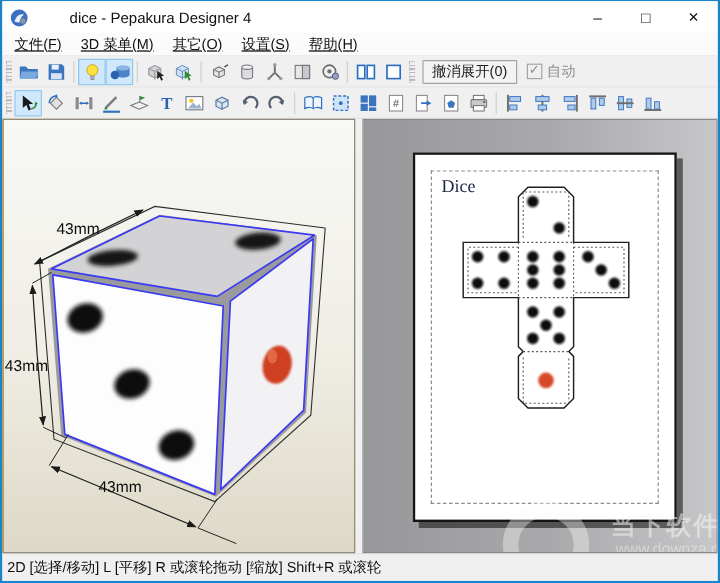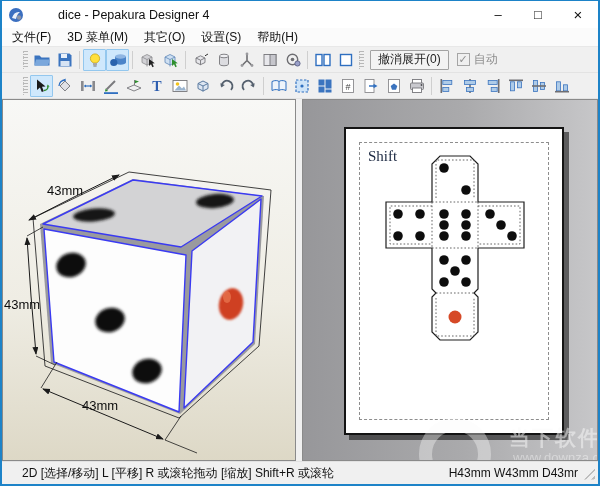--- a/index.html
+++ b/index.html
@@ -9,25 +9,25 @@
 
   
   .titlebar{height:27px;background:#ffffff;display:flex;align-items:center;gap:28px;}
   .app-icon{margin:0 6px 0 6px;display:flex;}
   .title-text{font-size:12.5px;color:#111;flex:1 1 auto;white-space:nowrap;}
   .winbtns{display:flex;height:27px;}
   .winbtn{width:40px;height:27px;display:flex;align-items:center;justify-content:center;font-size:13px;color:#111;cursor:default;}
   .winbtn.close{font-size:15px;}
 
   
-  .menubar{height:19px;background:#fbfbfb;display:flex;align-items:center;border-bottom:1px solid #e8e8e8;padding-left:2px;}
+  .menubar{height:19px;background:#fbfbfb;display:flex;align-items:center;border-bottom:1px solid #e8e8e8;padding-left:2px;text-decoration:underline;}
   .menu-item{font-size:12px;color:#111;padding:0 8px;height:19px;line-height:18px;white-space:nowrap;}
 
   
-  .toolbar{height:26px;background:#f0f0f0;display:flex;align-items:center;padding-left:19px;border-bottom:1px solid #e3e3e3;}
+  .toolbar{height:26px;background:#f0f0f0;display:flex;align-items:center;padding-left:1px;border-bottom:1px solid #e3e3e3;}
   .grip{width:5px;height:18px;margin:0 2px;background:repeating-linear-gradient(180deg,#b8b8b8 0 1px,transparent 1px 3px);border-left:1px dotted #bbb;}
   .tsep{width:1px;height:18px;background:#cfcfcf;margin:0 3px;}
   .tbtn{width:23px;height:22px;display:flex;align-items:center;justify-content:center;border:1px solid transparent;border-radius:1px;flex:0 0 auto;}
   .tbtn.on{background:#cfe8fc;border-color:#93c7ee;}
   .tbtn svg{display:block;}
   .unfold-btn{margin-left:4px;height:20px;font-size:12px;font-family:"Liberation Sans",sans-serif;color:#222;background:#f3f3f3;border:1px solid #a3a3a3;padding:0 7px;border-radius:1px;}
   .cbwrap{display:flex;align-items:center;margin-left:8px;color:#8d8d8d;font-size:12px;}
   .cbbox{width:13px;height:13px;border:1px solid #a5a5a5;background:#efefef;display:flex;align-items:center;justify-content:center;font-size:11px;color:#8d8d8d;margin-right:4px;line-height:1;}
 
   
@@ -42,21 +42,21 @@
   .page-label{position:absolute;left:22px;top:19px;font-family:"Liberation Serif",serif;font-size:15px;color:#1a2740;}
   .pattern-svg{position:absolute;left:30px;top:17px;}
 
   
   .wm{position:absolute;pointer-events:none;}
   .wm-ring{left:116px;top:318px;width:72px;height:72px;border-radius:50%;border:13px solid rgba(250,250,250,0.38);}
   .wm-t1{left:206px;top:324px;font-size:21px;font-weight:bold;letter-spacing:2px;color:rgba(250,250,250,0.5);white-space:nowrap;}
   .wm-t2{left:210px;top:350px;font-size:13px;color:rgba(250,250,250,0.42);white-space:nowrap;}
 
   
-  .statusbar{height:23px;background:#f0f0f0;border-top:1px solid #e2e2e2;display:flex;align-items:center;justify-content:space-between;padding:0 3px 0 20px;}
+  .statusbar{height:23px;background:#f0f0f0;border-top:1px solid #e2e2e2;display:flex;align-items:center;justify-content:space-between;padding:0 3px 0 4px;}
   .status-left{font-size:12px;color:#111;white-space:nowrap;}
   .status-right{font-size:12px;color:#111;white-space:nowrap;display:flex;align-items:center;}
   .sizegrip{width:13px;height:13px;margin-left:4px;background:
     linear-gradient(135deg,transparent 0 50%,transparent 50%),
     repeating-linear-gradient(135deg,#bdbdbd 0 2px,transparent 2px 5px);
     clip-path:polygon(100% 0,100% 100%,0 100%);}
 </style>
 </head>
 <body>
 
@@ -501,21 +501,21 @@
           <text x="79" y="310">43mm</text>
         </g>
       </svg>
     </div>
 
     <div class="splitter"></div>
 
     <div class="pane2d">
       <div class="page">
         <div class="page-margin"></div>
-        <div class="page-label">Shift</div>
+        <div class="page-label">Dice</div>
         <svg class="pattern-svg" width="160" height="210" viewBox="0 0 160 210">
           <defs>
             <filter id="pb2d" x="-60%" y="-60%" width="220%" height="220%">
                 <feGaussianBlur stdDeviation="0.7"></feGaussianBlur>
               </filter>
           </defs>
           <path d="M64,10 L94,10 L102,18 L102,56 L148,56 L148,102 L102,102 L102,143 L98,147 L102,151 L102,186 L94,194 L64,194 L56,186 L56,151 L60,147 L56,143 L56,102 L10,102 L10,56 L56,56 L56,18 Z" fill="#ffffff" stroke="#1e1e1e" stroke-width="1.2"></path>
           <g stroke="#555" stroke-width="0.9" stroke-dasharray="1.6,2" fill="none">
             <path d="M56,56 H102 M56,102 H102 M60,147 H98 M56,56 V102 M102,56 V102"></path>
             <path d="M60,52 V14 H98 V52"></path>
@@ -559,19 +559,15 @@
         </svg>
       </div>
       <div class="wm wm-ring"></div>
       <div class="wm wm-t1">当下软件园</div>
       <div class="wm wm-t2">www.downza.com</div>
     </div>
   </div>
 
   <div class="statusbar">
     <span class="status-left">2D [选择/移动] L [平移] R 或滚轮拖动 [缩放] Shift+R 或滚轮</span>
-    <span class="status-right">
-      <span>H43mm W43mm D43mr</span>
-      <span class="sizegrip"></span>
-    </span>
   </div>
 
 </div>
 
 </body></html>

